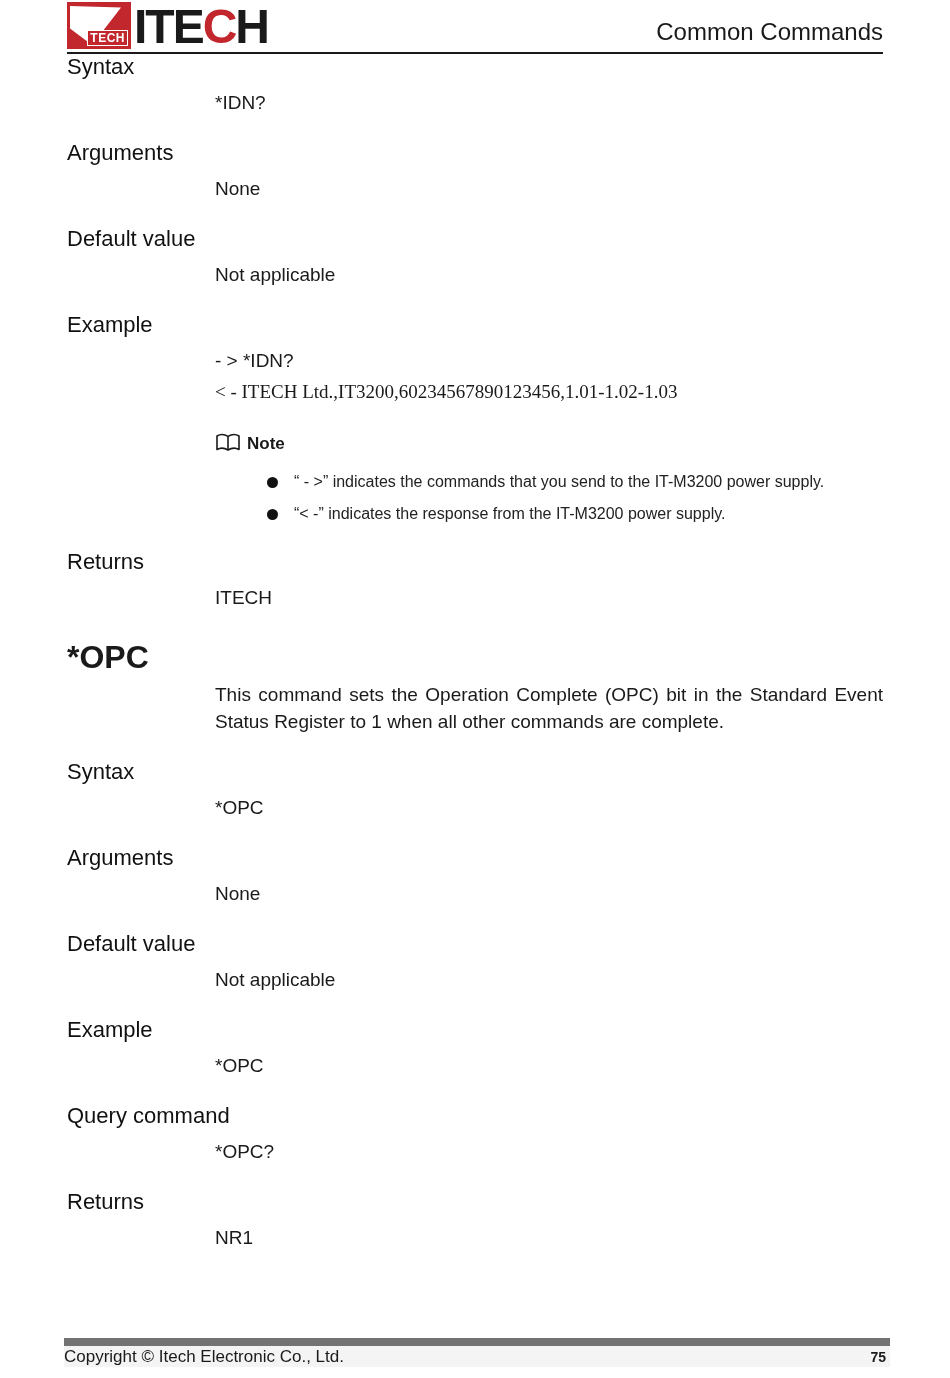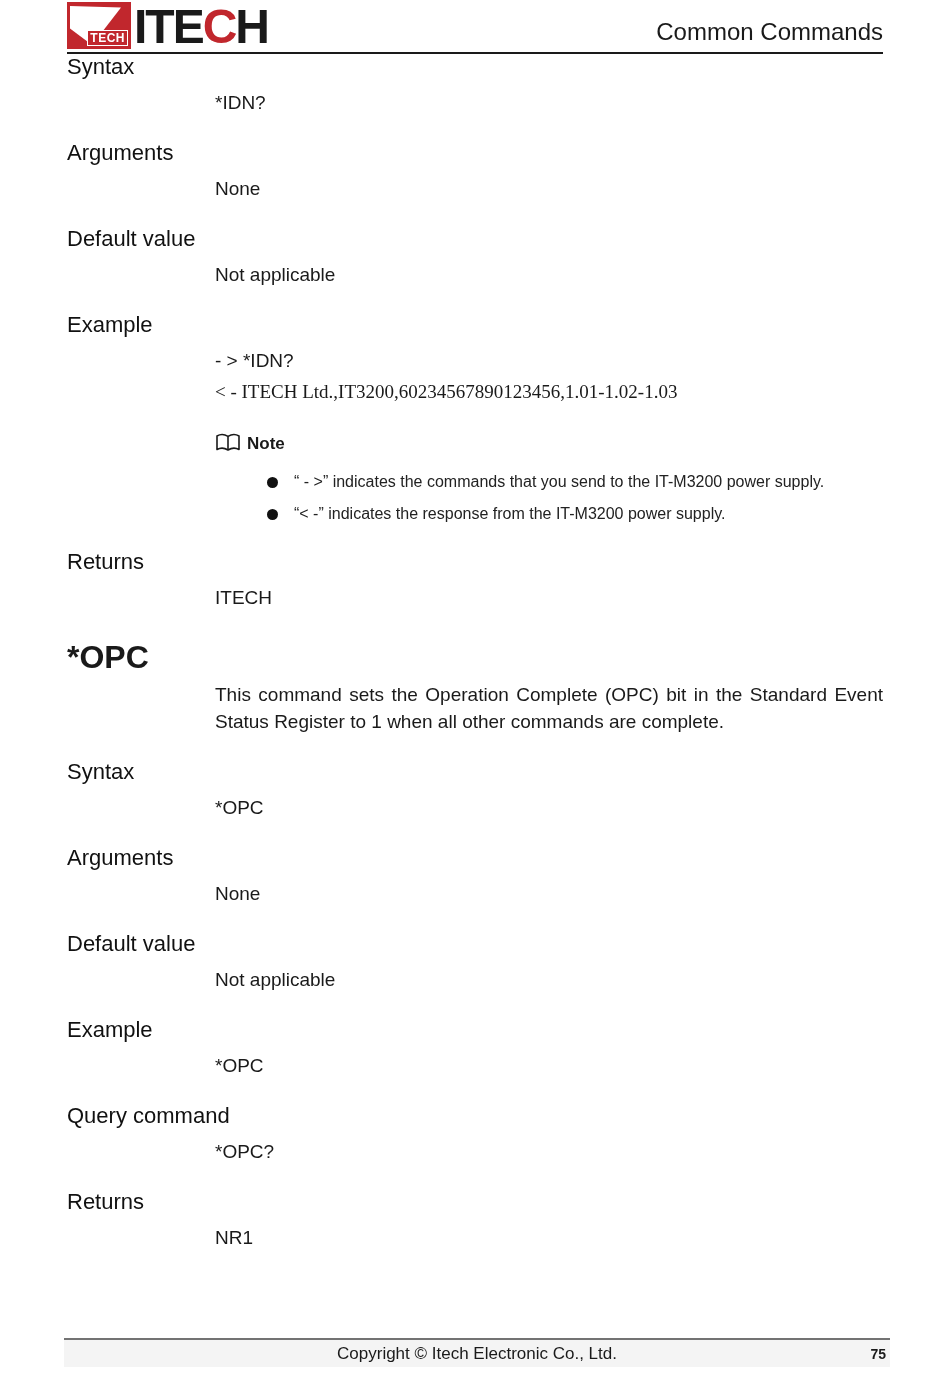--- a/index.html
+++ b/index.html
@@ -75,24 +75,24 @@
   }
   .cmd-desc {
     margin-left: 148px; margin-bottom: 24px;
     font-size: 19px; line-height: 27px;
     text-align: justify;
   }
 
   
   .footer {
     position: absolute; left: 64px; right: 60px; bottom: 11px;
-    border-top: 2px solid #737373;
+    border-top: 8px solid #737373;
     background: #f4f4f4;
     height: 29px;
-    display: flex; align-items: center; justify-content: center;
+    display: flex; align-items: center; justify-content: flex-start;
   }
   .footer-copyright { font-size: 17px; color: #1a1a1a; }
   .footer-page {
     position: absolute; right: 4px; top: 0; bottom: 0;
     display: flex; align-items: center;
     font-size: 14px; font-weight: 700;
   }
 </style>
 </head>
 <body>

